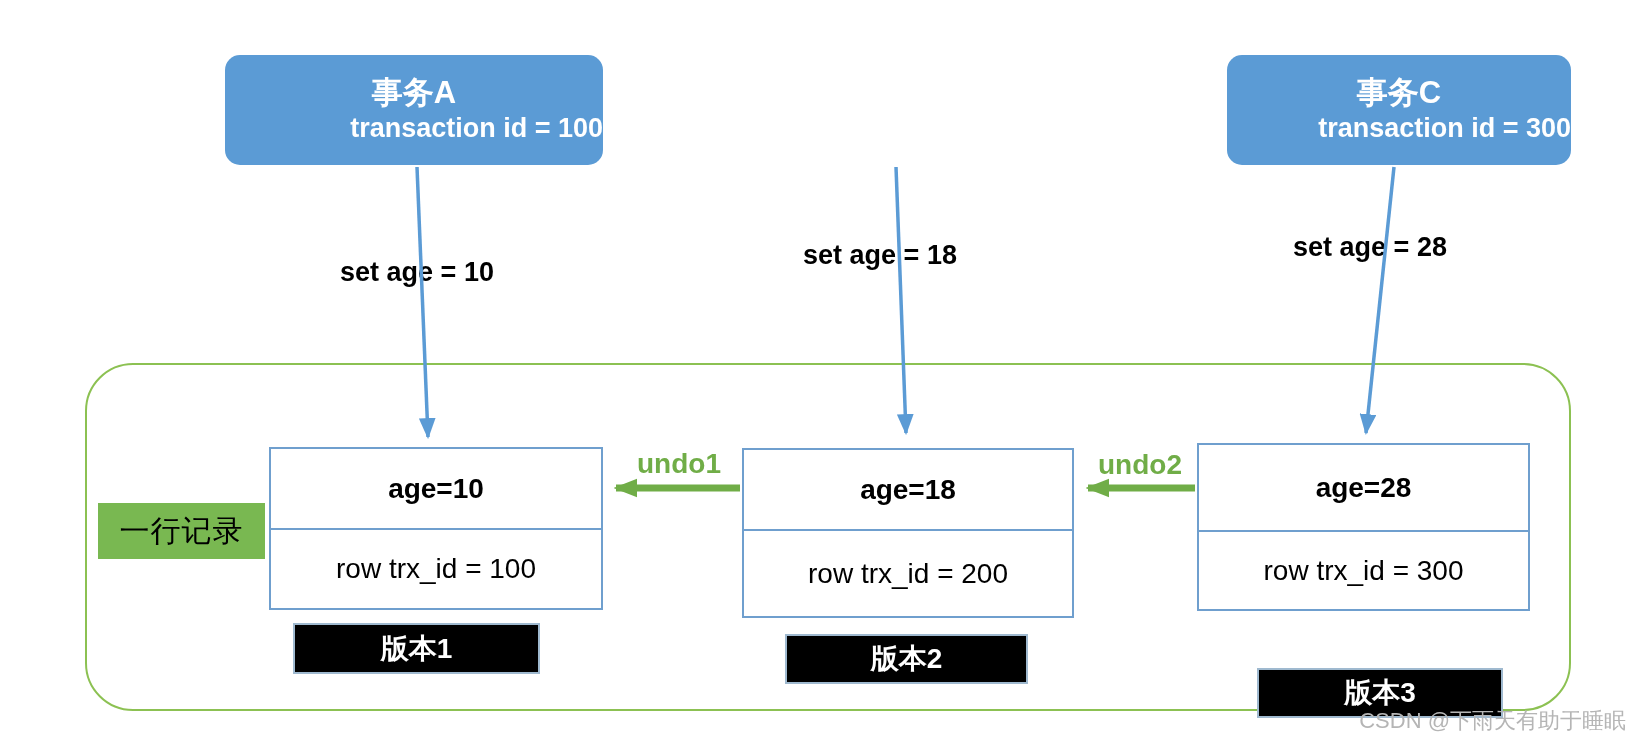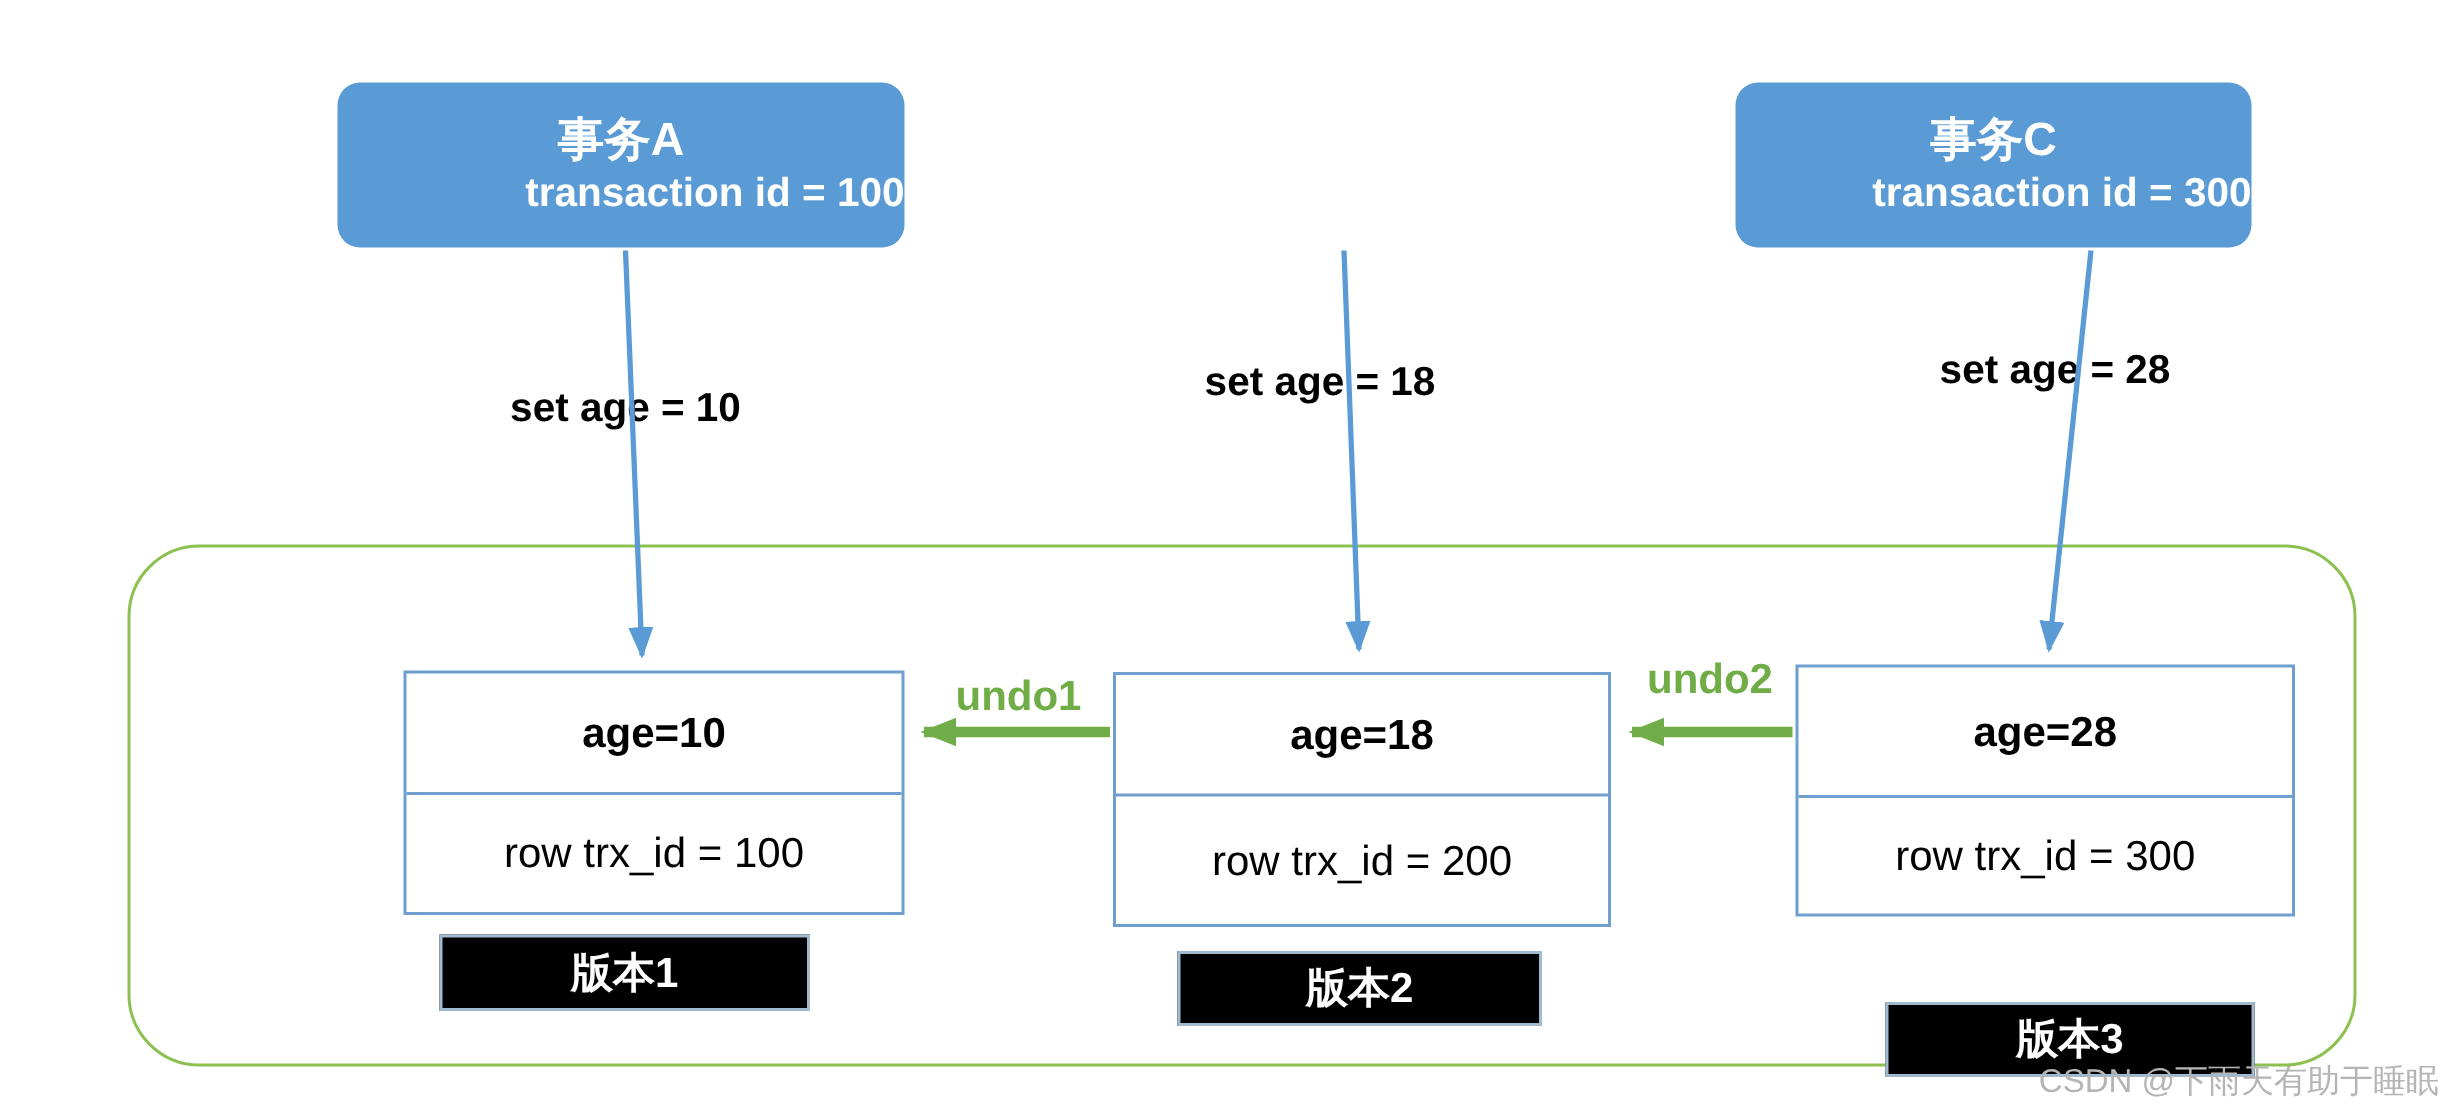--- a/index.html
+++ b/index.html
@@ -10,21 +10,21 @@
   
   .txbox{
     position:absolute;height:110px;background:#5b9bd5;border-radius:15px;
     color:#ffffff;text-align:center;display:flex;flex-direction:column;
     justify-content:center;gap:4px;
   }
   .txbox .t1{font-size:31px;font-weight:bold;line-height:1.1;}
   .txbox .t2{font-size:27px;font-weight:bold;line-height:1.1;text-align:right;}
   #txA{left:225px;top:55px;width:378px;}
   #txB{left:710px;top:55px;width:377px;}
-  #txC{left:1157px;top:55px;width:344px;}
+  #txC{left:1227px;top:55px;width:344px;}
   
   .setlabel{
     position:absolute;transform:translate(-50%,-50%);font-size:27px;font-weight:bold;
     color:#000;white-space:nowrap;
   }
   #set1{left:407px;top:272px;margin-left:10px;}
   #set2{left:880px;top:255px;}
   #set3{left:1370px;top:247px;}
   
   .container-green{
@@ -53,21 +53,21 @@
   .vcell-bottom{
     flex:1;display:flex;align-items:center;justify-content:center;
     font-size:28px;font-weight:normal;color:#000;
   }
   
   .undo-label{
     position:absolute;transform:translate(-50%,-50%);color:#70ad47;
     font-size:28px;font-weight:bold;white-space:nowrap;
   }
   #undo1{left:679px;top:464px;}
-  #undo2{left:1140px;top:453px;}
+  #undo2{left:1140px;top:465px;}
   
   .vlabel{
     position:absolute;background:#000000;border:2.5px solid #9fb9cf;color:#ffffff;
     font-size:28px;font-weight:bold;display:flex;align-items:center;justify-content:center;
     box-sizing:border-box;
   }
   #lab1{left:293px;top:623px;width:247px;height:51px;}
   #lab2{left:785px;top:634px;width:243px;height:50px;text-align:right;}
   #lab3{left:1257px;top:668px;width:246px;height:50px;}
   
@@ -91,20 +91,21 @@
     <div class="t1">事务C</div>
     <div class="t2">transaction id = 300</div>
   </div>
 
   <div class="setlabel" id="set1">set age = 10</div>
   <div class="setlabel" id="set2">set age = 18</div>
   <div class="setlabel" id="set3">set age = 28</div>
 
   <div class="container-green"></div>
 
+  <div class="rowtag">一行记录</div>
 
   <div class="vbox" id="v1">
     <div class="vcell-top">age=10</div>
     <div class="vcell-bottom">row trx_id = 100</div>
   </div>
   <div class="vbox" id="v2">
     <div class="vcell-top">age=18</div>
     <div class="vcell-bottom">row trx_id = 200</div>
   </div>
   <div class="vbox" id="v3">

